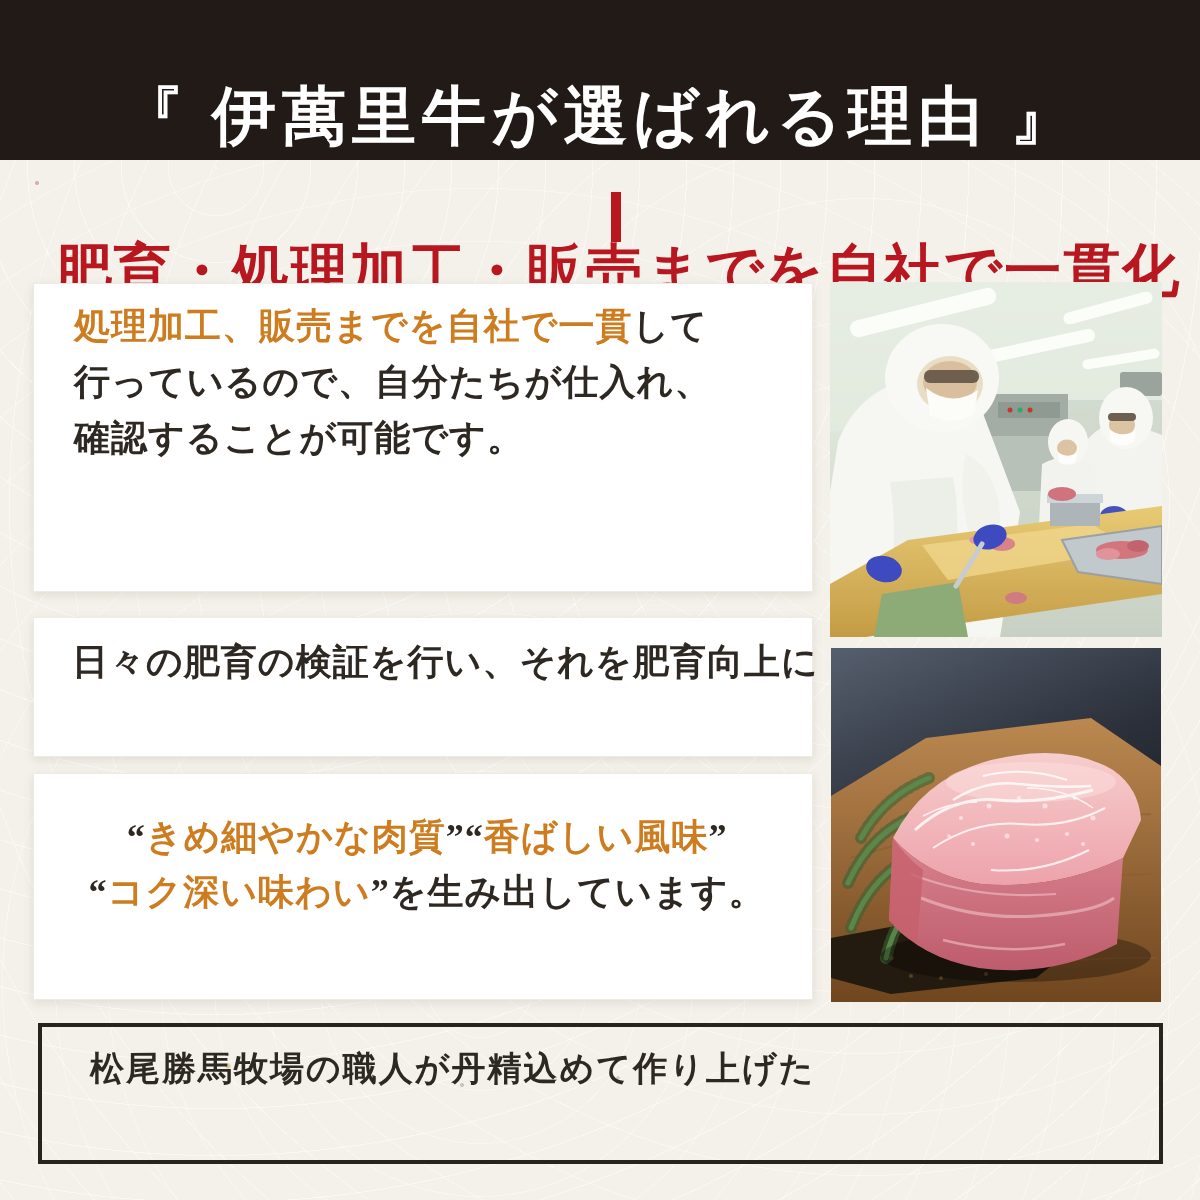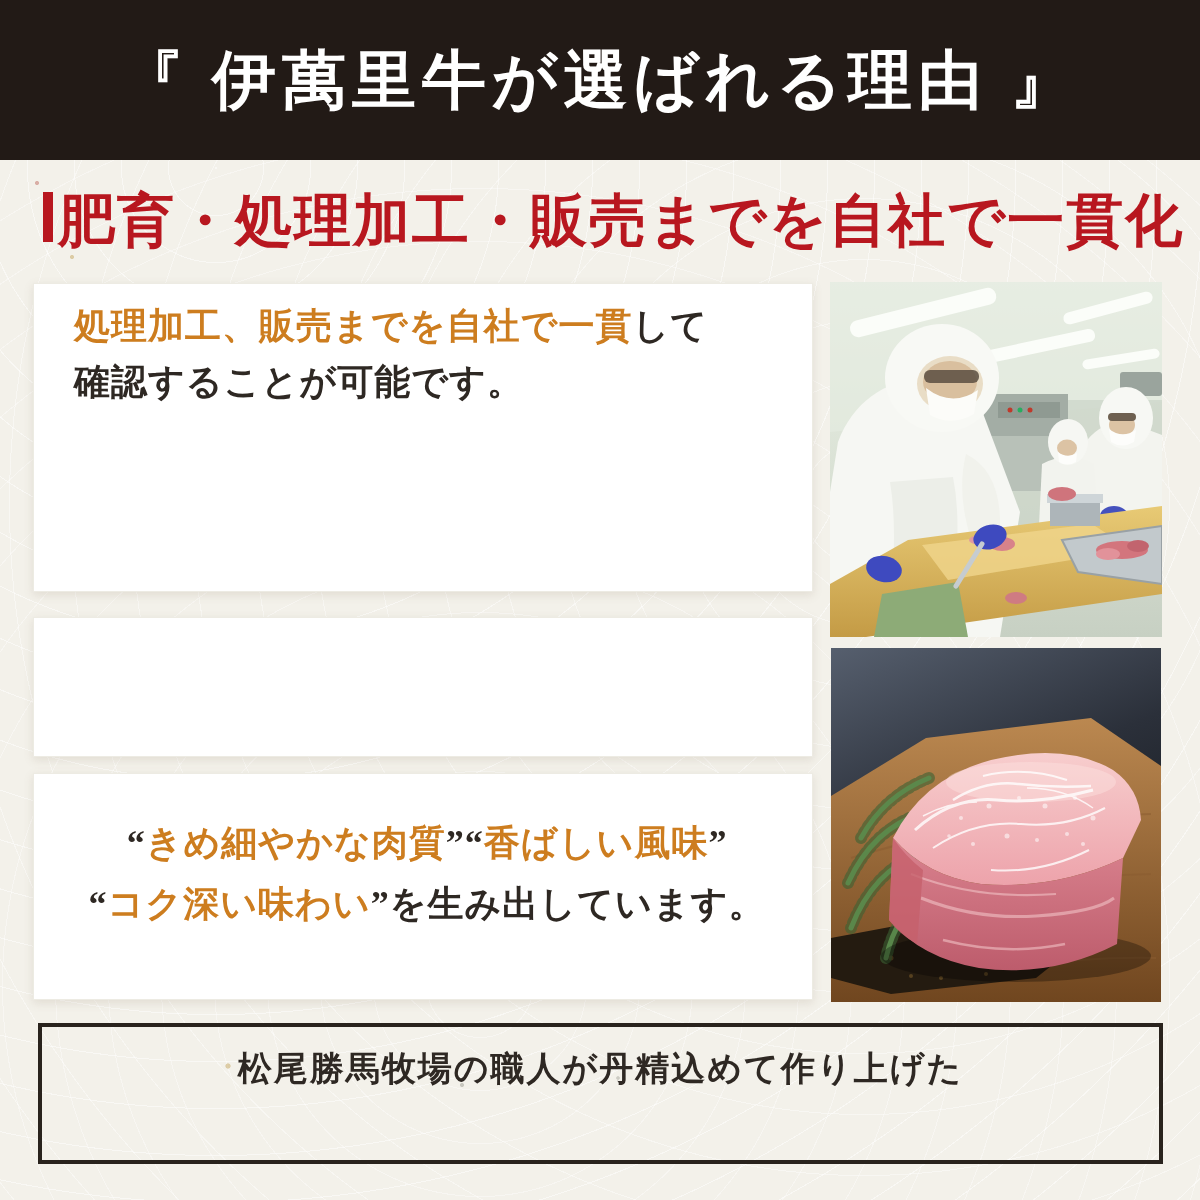--- a/index.html
+++ b/index.html
@@ -19,29 +19,29 @@
       radial-gradient(circle 5px at 228px 1066px, rgba(204,178,118,.6) 0 2.2px, rgba(0,0,0,0) 3px),
       radial-gradient(circle 4px at 462px 1085px, rgba(158,158,148,.5) 0 1.6px, rgba(0,0,0,0) 2.4px),
       radial-gradient(circle 4px at 618px 1078px, rgba(158,158,148,.45) 0 1.4px, rgba(0,0,0,0) 2.2px),
       repeating-radial-gradient(circle at 18% 14%, rgba(255,255,255,.5) 0 1px, rgba(255,255,255,0) 1px 47px),
       repeating-radial-gradient(circle at 72% 42%, rgba(255,255,255,.42) 0 1px, rgba(255,255,255,0) 1px 61px),
       repeating-radial-gradient(circle at 40% 82%, rgba(255,255,255,.38) 0 1px, rgba(255,255,255,0) 1px 53px);
   }
   .banner{
     position:absolute;left:0;top:0;width:1200px;height:160px;
     background:var(--banner-bg);
-    display:flex;align-items:center;justify-content:center;
+    display:flex;align-items:flex-end;justify-content:center;
   }
   .banner-title{
     color:var(--banner-text);font-size:64px;font-weight:700;
     letter-spacing:6px;white-space:nowrap;
   }
   .section-heading{
     position:absolute;left:43px;top:192px;width:1150px;height:62px;
-    display:flex;align-items:flex-start;
+    display:flex;align-items:center;flex-direction:column;
   }
   .heading-bar{
     width:10px;height:50px;background:var(--accent-red);
     margin-right:5px;flex:0 0 auto;
   }
   .heading-text{
     color:var(--accent-red);font-size:57px;font-weight:700;
     letter-spacing:2px;white-space:nowrap;line-height:1;
   }
   .text-box{
@@ -51,57 +51,59 @@
   }
   .box-intro{top:283px;height:309px;padding:14px 38px 0 40px;}
   .box-verify{top:617px;height:140px;padding:19px 38px 0 38px;}
   .box-feature{top:773px;height:227px;padding:36px 30px 0 38px;}
   .text-line{
     font-size:36px;font-weight:700;color:var(--text-dark);
     line-height:56px;letter-spacing:1px;white-space:nowrap;
   }
   .box-verify .text-line{line-height:51px;}
   .box-feature .text-line{line-height:55px;}
-  .text-line.center{text-align:center;margin-top:6px;}
+  .text-line.center{text-align:center;}
   .text-line .hl{color:var(--highlight-orange);}
   .photo{
     position:absolute;overflow:hidden;background:#ddd;
   }
   .photo svg{display:block;width:100%;height:100%;}
   .photo-processing{left:830px;top:282px;width:332px;height:355px;}
   .photo-beef{left:831px;top:648px;width:330px;height:354px;}
   .footer-box{
     position:absolute;left:38px;top:1023px;width:1125px;height:141px;
     border:4px solid var(--footer-border);
     padding-top:17px;
   }
   .footer-box .text-line{
-    font-size:34px;line-height:50px;text-align:center;letter-spacing:2px;
+    font-size:34px;line-height:50px;letter-spacing:2px;padding-left:48px;
   }
 </style>
 </head>
 <body>
 
 <div class="page">
 
   <header class="banner">
     <span class="banner-title">『 伊萬里牛が選ばれる理由 』</span>
   </header>
 
   <div class="section-heading">
     <span class="heading-bar"></span>
     <span class="heading-text">肥育・処理加工・販売までを自社で一貫化</span>
   </div>
 
   <section class="text-box box-intro">
     <p class="text-line"><span class="hl">処理加工、販売までを自社で一貫</span><span>して</span></p>
+    <p class="text-line"><span>行っているので、自分たちが仕入れ、</span></p>
     <p class="text-line"><span>確認することが可能です。</span></p>
   </section>
 
   <section class="text-box box-verify">
+    <p class="text-line"><span>日々の肥育の検証を行い、それを肥育向上に</span></p>
   </section>
 
   <section class="text-box box-feature">
     <p class="text-line center"><span>“</span><span class="hl">きめ細やかな肉質</span><span>”“</span><span class="hl">香ばしい風味</span><span>”</span></p>
     <p class="text-line center"><span>“</span><span class="hl">コク深い味わい</span><span>”を生み出しています。</span></p>
   </section>
 
   <div class="photo photo-processing" role="img">
     <svg viewBox="0 0 332 355" preserveAspectRatio="none" aria-hidden="true">
       <defs>

